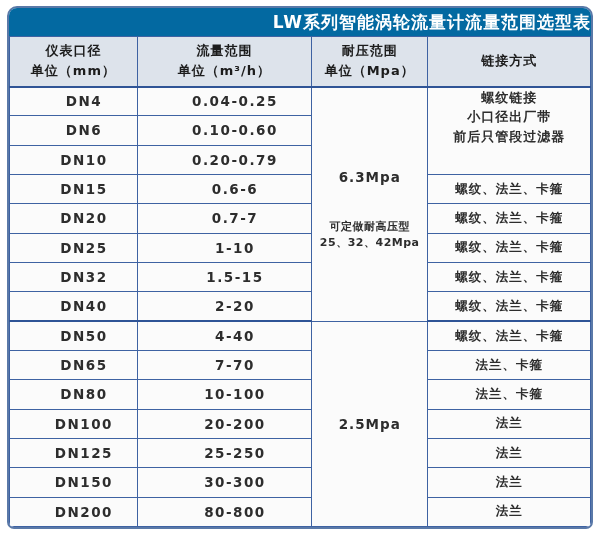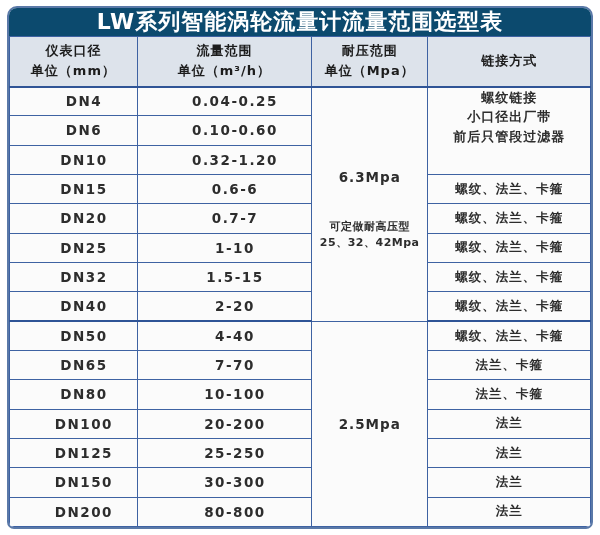--- a/index.html
+++ b/index.html
@@ -15,25 +15,25 @@
     border: 2px solid #5a79a8;
     border-radius: 10px 10px 7px 7px;
     overflow: hidden;
     background: #fbfbfb;
     display: flex;
     flex-direction: column;
   }
   .title-bar {
     height: 28px;
     flex: 0 0 28px;
-    background: #0c4a6e;
+    background: #0369a1;
     color: #ffffff;
-    font-size: 22px;
+    font-size: 17px;
     font-weight: 700;
-    text-align: center;
+    text-align: right;
     line-height: 28px;
     letter-spacing: 1px;
   }
   table {
     border-collapse: collapse;
     table-layout: fixed;
     width: 100%;
     flex: 1 1 auto;
     height: 491px;
   }
@@ -137,21 +137,21 @@
           <span>小口径出厂带</span>
           <span>前后只管段过滤器</span>
         </td>
       </tr>
       <tr>
         <td class="dn-cell">DN6</td>
         <td class="flow-cell">0.10-0.60</td>
       </tr>
       <tr>
         <td class="dn-cell">DN10</td>
-        <td class="flow-cell">0.32-1.20</td>
+        <td class="flow-cell">0.20-0.79</td>
       </tr>
       <tr>
         <td class="dn-cell">DN15</td>
         <td class="flow-cell">0.6-6</td>
         <td class="link-cell">螺纹、法兰、卡箍</td>
       </tr>
       <tr>
         <td class="dn-cell">DN20</td>
         <td class="flow-cell">0.7-7</td>
         <td class="link-cell">螺纹、法兰、卡箍</td>

